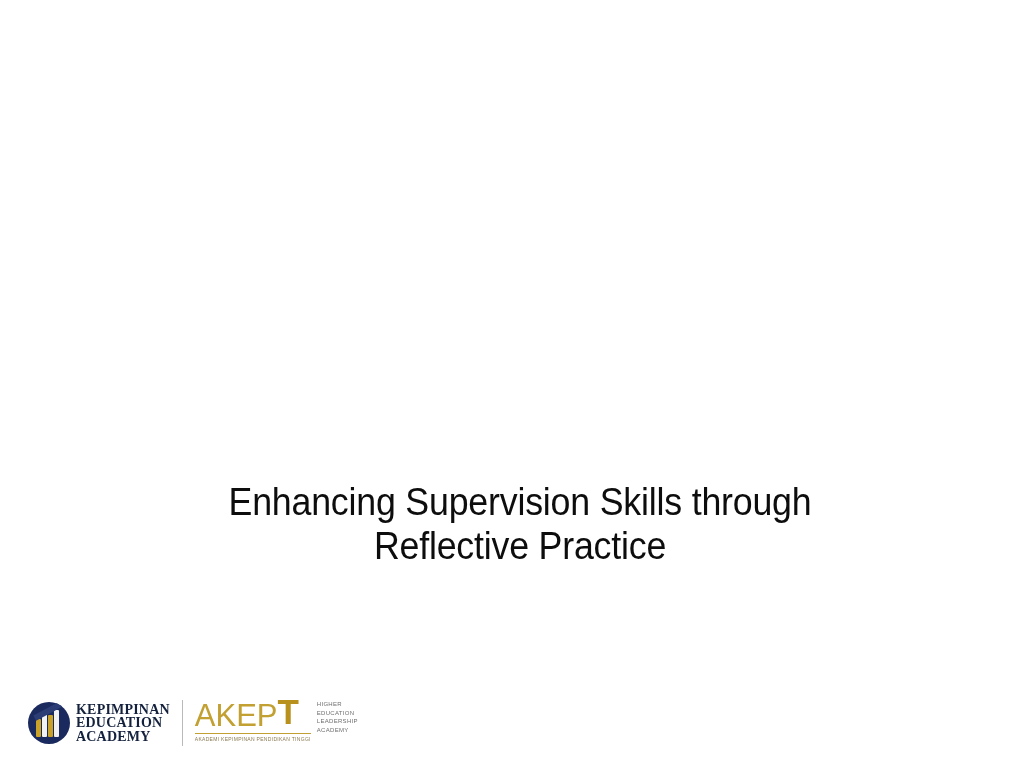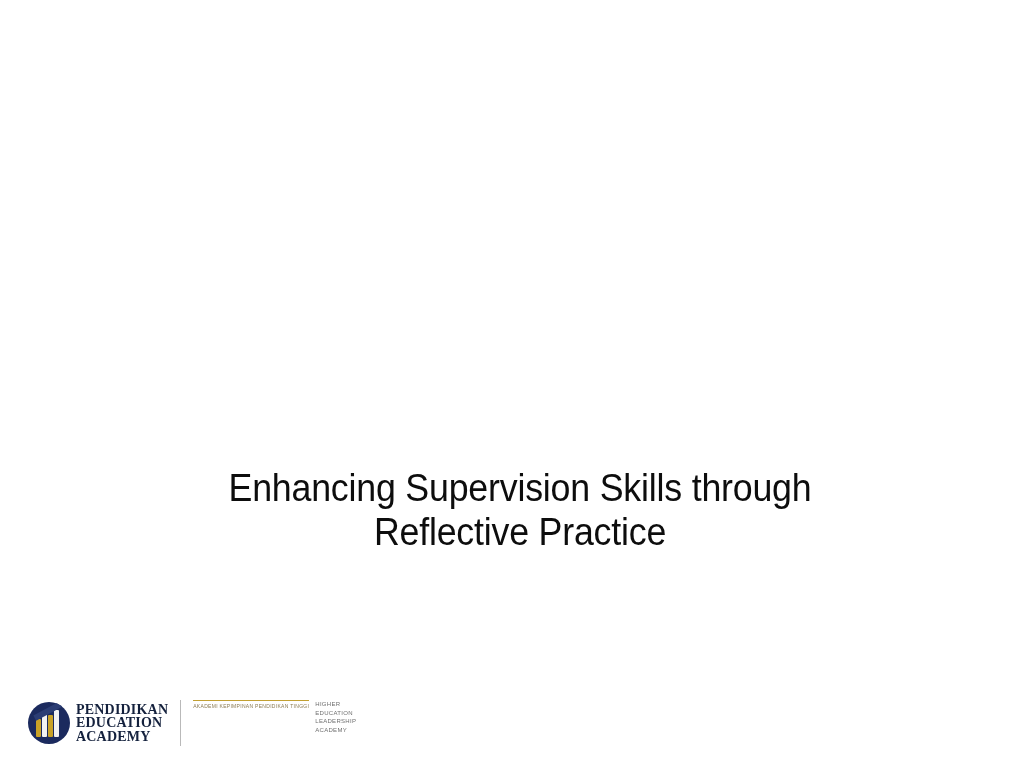--- a/index.html
+++ b/index.html
@@ -38,21 +38,21 @@
     letter-spacing: -0.5px;
     transform: scaleX(0.92);
     transform-origin: center top;
     white-space: nowrap;
   }
 
   
   .subtitle-block {
     position: absolute;
     left: 120px;
-    top: 466px;
+    top: 480px;
     width: 800px;
     text-align: center;
   }
   .subtitle-line {
     font-family: "Liberation Sans", sans-serif;
     font-size: 38px;
     line-height: 44px;
     font-weight: 400;
     color: #0d0d0d;
     letter-spacing: -0.2px;
@@ -193,30 +193,31 @@
 
     <div class="kpm">
       <div class="kpm-emblem">
         <span class="bar b1"></span>
         <span class="bar b2"></span>
         <span class="bar b3"></span>
         <span class="bar b4"></span>
         <span class="slash"></span>
       </div>
       <div class="kpm-words">
-        <div>PENDIDIKAN</div>
+        <div>KEPIMPINAN</div>
         <div>EDUCATION</div>
         <div>ACADEMY</div>
       </div>
     </div>
 
     <div class="divider"></div>
 
     <div class="akept">
       <div class="akept-main">
+        <div class="akept-word"><span>AKEP</span><span class="t-big">T</span></div>
         <div class="akept-rule"></div>
         <div class="akept-tagline">AKADEMI KEPIMPINAN PENDIDIKAN TINGGI</div>
       </div>
       <div class="akept-side">
         <div>HIGHER</div>
         <div>EDUCATION</div>
         <div>LEADERSHIP</div>
         <div>ACADEMY</div>
       </div>
     </div>

